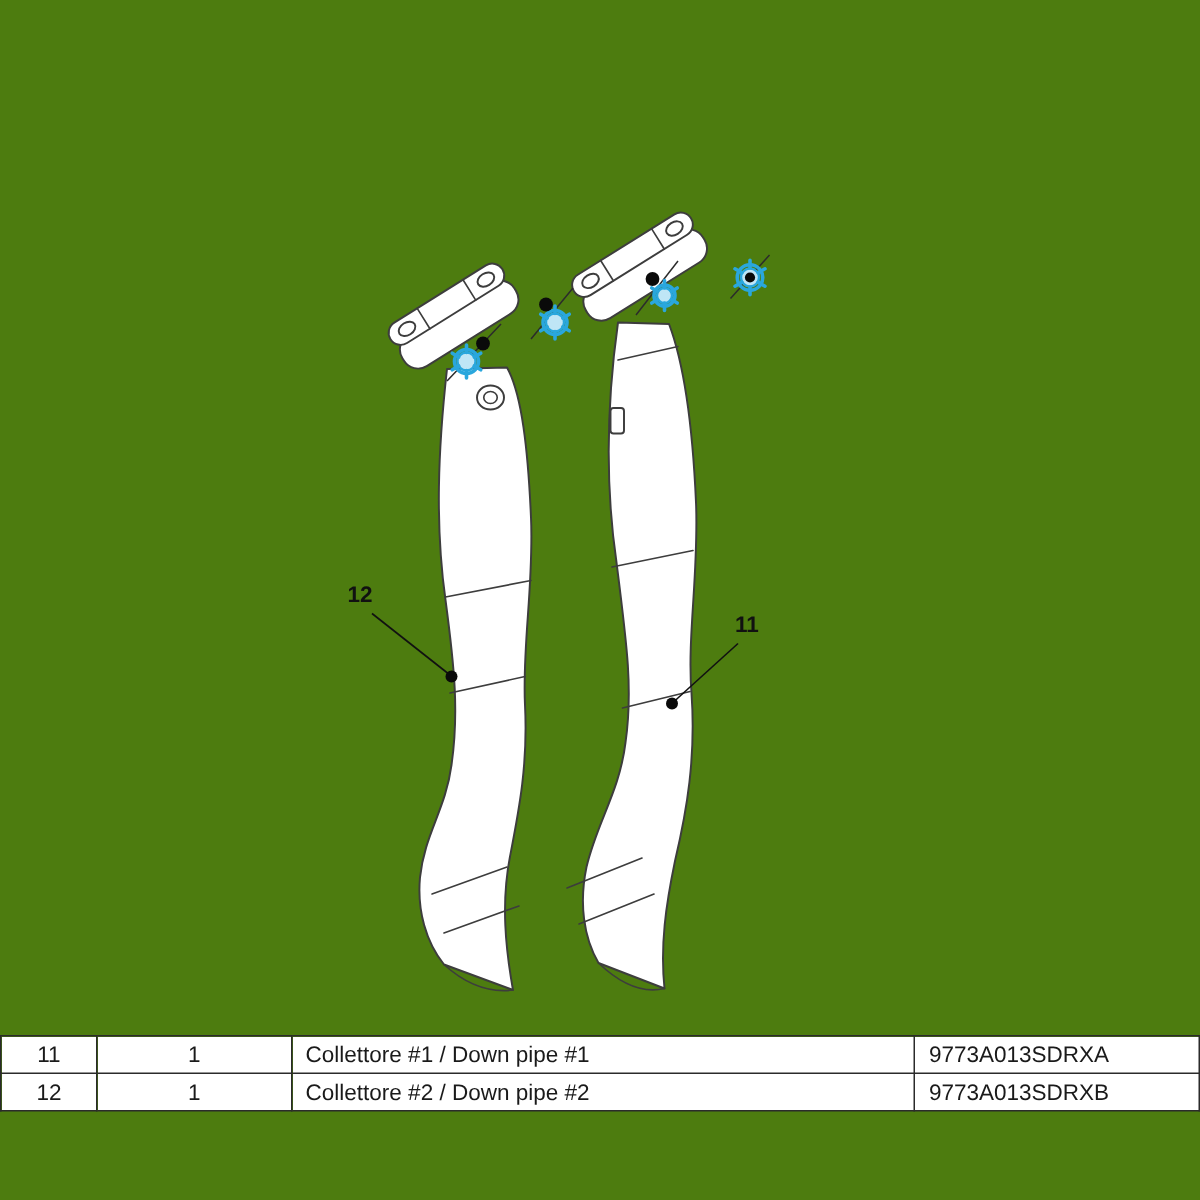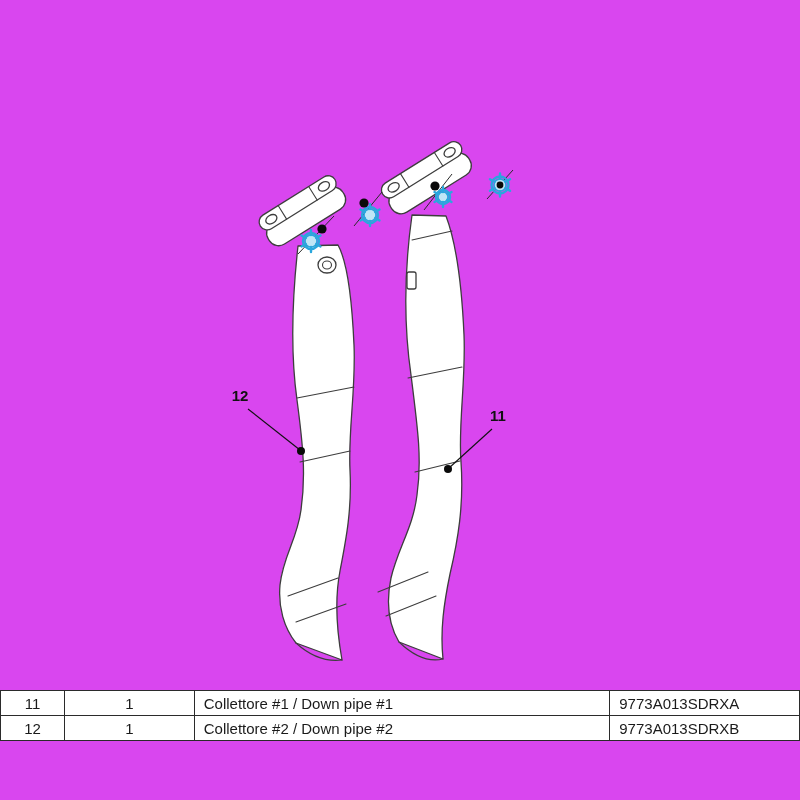--- a/index.html
+++ b/index.html
@@ -1,17 +1,17 @@
 <!DOCTYPE html>
 <html><head>
 <meta charset="utf-8">
 <style>
   html,body{margin:0;padding:0;background:#ffffff;}
   .page{
-    position:relative;width:800px;height:800px;background:#d946ef;
+    position:relative;width:800px;height:800px;background:#4d7c0f;
     font-family:"Liberation Sans", sans-serif;color:#1a1a1a;overflow:hidden;
   }
   .drawing{position:absolute;top:0;left:0;}
   .outline{fill:#ffffff;stroke:#3d3d3d;stroke-width:1.3;stroke-linejoin:round;}
   .thin{fill:none;stroke:#3d3d3d;stroke-width:1.1;stroke-linecap:round;}
   .blueflower{fill:none;stroke:#2aa7dd;stroke-width:2.4;stroke-linecap:round;}
   .bluefill{fill:#bfe6f6;stroke:#2aa7dd;stroke-width:1.6;}
   .bolt{fill:#0a0a0a;stroke:none;}
   .axis{stroke:#2b2b2b;stroke-width:1;}
   .leader{stroke:#111;stroke-width:1.1;}

